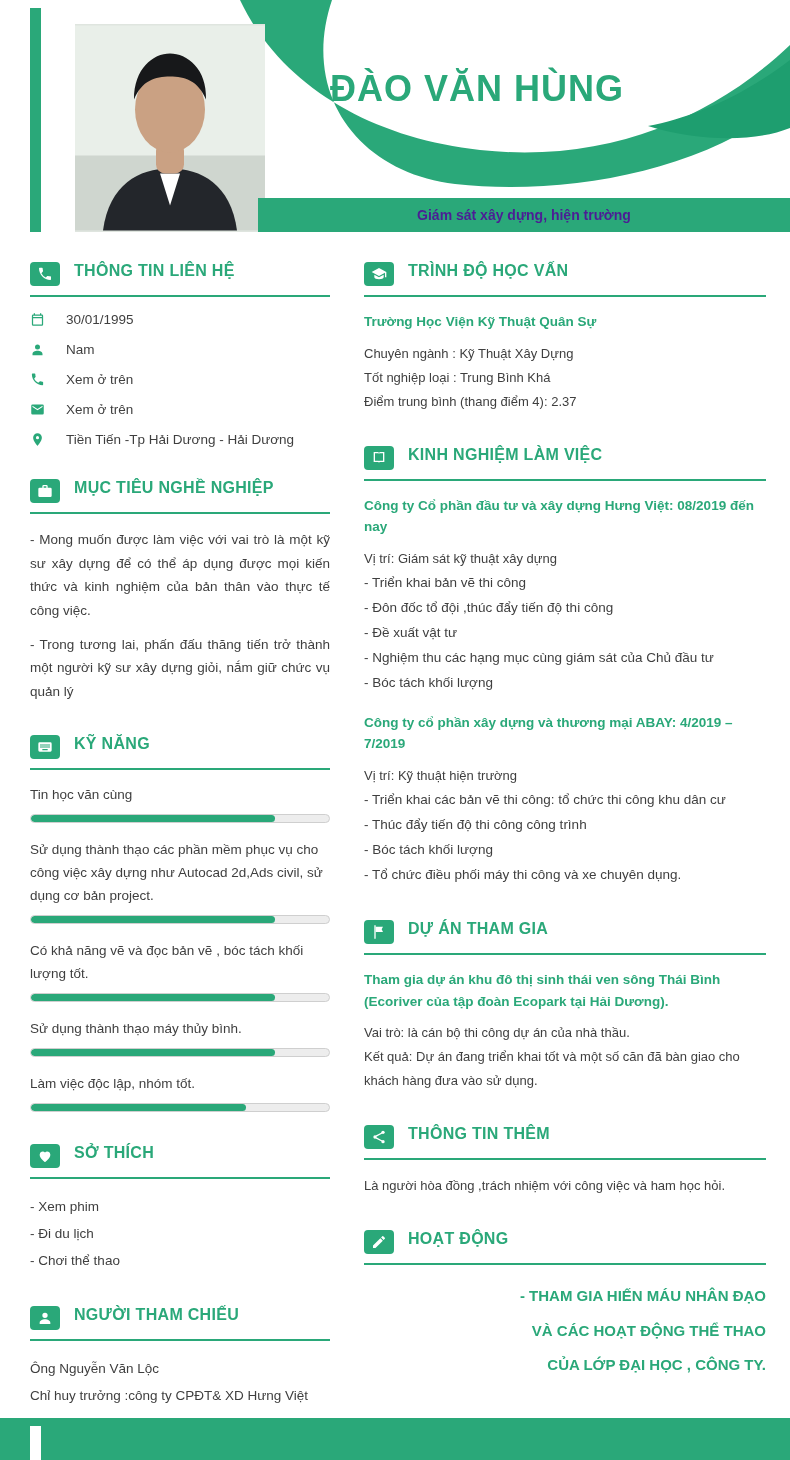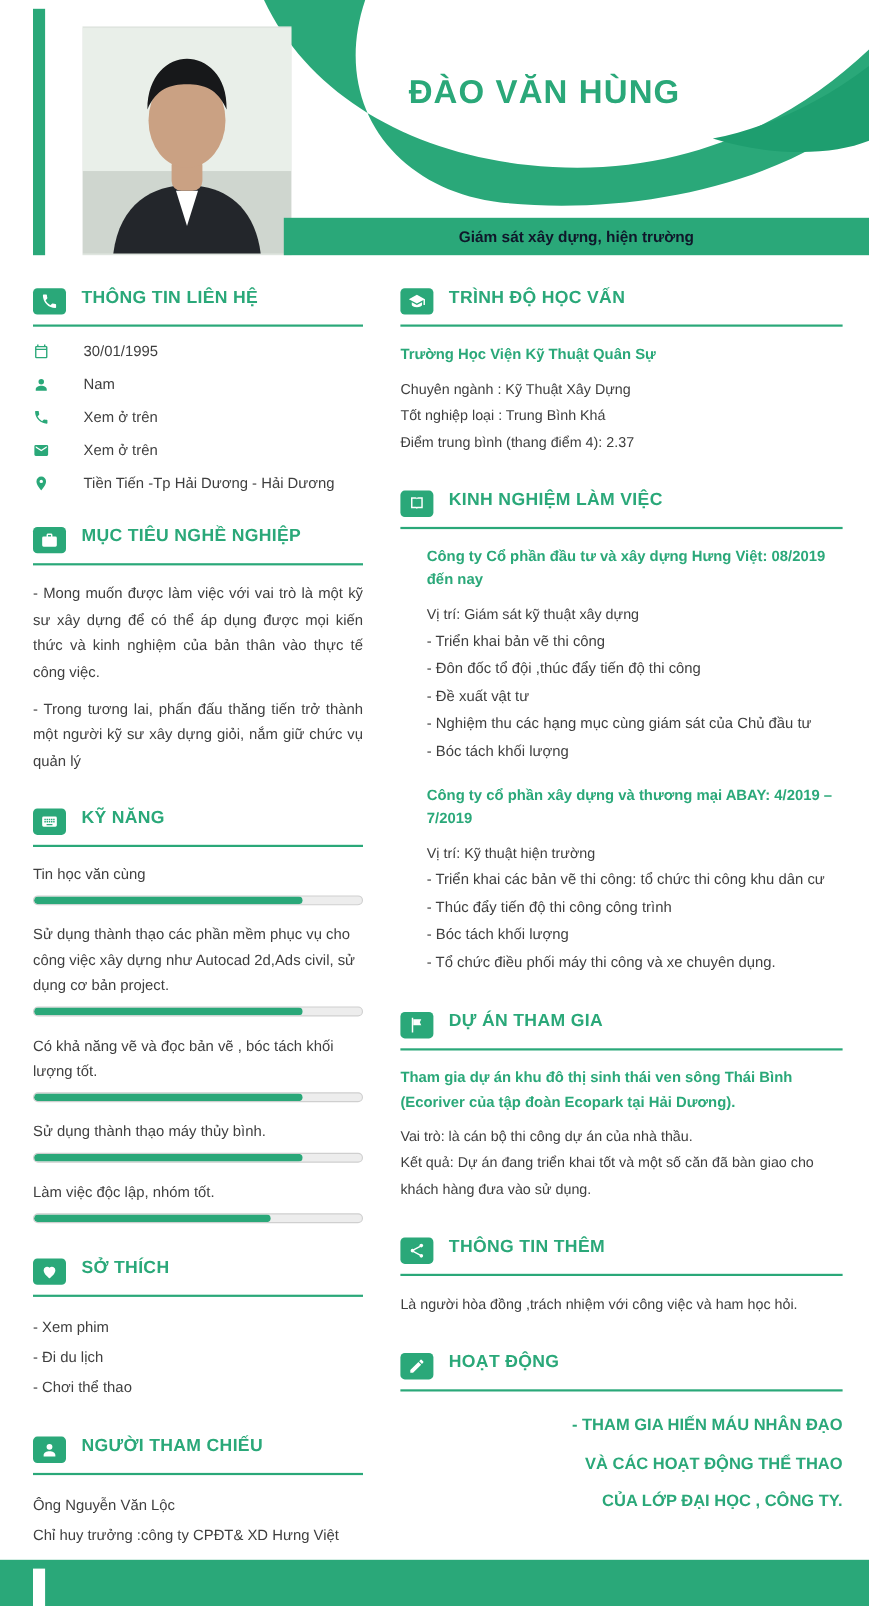--- a/index.html
+++ b/index.html
@@ -11,56 +11,56 @@
   body{font-family:"Liberation Sans","DejaVu Sans",sans-serif;background:#fff;}
   .page{position:relative;width:790px;height:1460px;background:#fff;overflow:hidden;}
 
   
   .swoosh{position:absolute;top:0;left:0;width:790px;height:245px;}
   .swoosh .main{fill:var(--green);}
   .swoosh .accent{fill:var(--green-dark);}
   .left-strip{position:absolute;left:30px;top:8px;width:11px;height:224px;background:var(--green);}
   .photo{position:absolute;left:75px;top:24px;width:190px;height:208px;background:#dfe5df;overflow:hidden;}
   .photo svg{display:block;width:100%;height:100%;}
-  .name{position:absolute;left:330px;top:68px;width:330px;text-align:center;
-        color:var(--green);font-size:30px;font-weight:bold;letter-spacing:1px;}
+  .name{position:absolute;left:330px;top:68px;width:330px;text-align:left;
+        color:var(--green);font-size:36px;font-weight:bold;letter-spacing:1px;}
   .subtitle-bar{position:absolute;left:258px;right:0;top:198px;height:34px;background:var(--green);
-        display:flex;align-items:center;justify-content:center;color:#0f172a;font-weight:bold;font-size:14px;}
+        display:flex;align-items:center;justify-content:center;color:#4c1d95;font-weight:bold;font-size:14px;}
 
   
   .col{position:absolute;top:262px;}
   .left-col{left:30px;width:300px;}
   .right-col{left:364px;width:402px;}
   section{margin-bottom:32px;}
 
   .sec-head{display:flex;align-items:flex-start;gap:14px;border-bottom:2px solid var(--green);
         padding-bottom:9px;margin-bottom:14px;}
   .sec-icon{width:30px;height:24px;background:var(--green);border-radius:4px;flex:0 0 auto;
         display:flex;align-items:center;justify-content:center;}
   .sec-icon svg{width:16px;height:16px;fill:#fff;}
   .sec-title{color:var(--green);font-weight:bold;font-size:16px;letter-spacing:.3px;}
 
   
-  .c-row{display:flex;align-items:center;gap:30px;margin:15px 0;font-size:13.5px;color:var(--text);}
+  .c-row{display:flex;align-items:center;gap:20px;margin:15px 0;font-size:13.5px;color:var(--text);}
   .c-icon{width:16px;flex:0 0 auto;display:flex;}
   .c-icon svg{width:15px;height:15px;fill:var(--green);}
 
   .para{font-size:13.5px;color:var(--text);line-height:1.75;text-align:justify;margin-bottom:10px;}
 
   
   .skill-label{font-size:13.5px;color:var(--text);line-height:1.7;margin-bottom:7px;}
   .bar{height:9px;background:#ededed;border:1px solid #cfcfcf;border-radius:5px;margin-bottom:16px;overflow:hidden;}
   .bar-fill{height:100%;background:var(--green);border-radius:5px;}
 
   .plain-line{font-size:13.5px;color:var(--text);line-height:2;}
 
   
   .green-strong{color:var(--green);font-weight:bold;font-size:13.5px;line-height:1.6;margin-bottom:9px;}
   .body-line{font-size:13px;color:var(--text);line-height:1.85;}
-  .job{margin-bottom:16px;margin-left:24px;}
+  .job{margin-bottom:16px;}
   .bullets div{font-size:13.5px;color:var(--text);line-height:1.85;}
 
   .activities-lines div{color:var(--green);font-weight:bold;font-size:15px;text-align:right;line-height:2.3;}
 
   
   .footer{position:absolute;left:0;right:0;bottom:0;height:42px;background:var(--green);}
   .footer-notch{position:absolute;left:30px;bottom:0;width:11px;height:34px;background:#fff;}
 </style>
 </head>
 <body>

